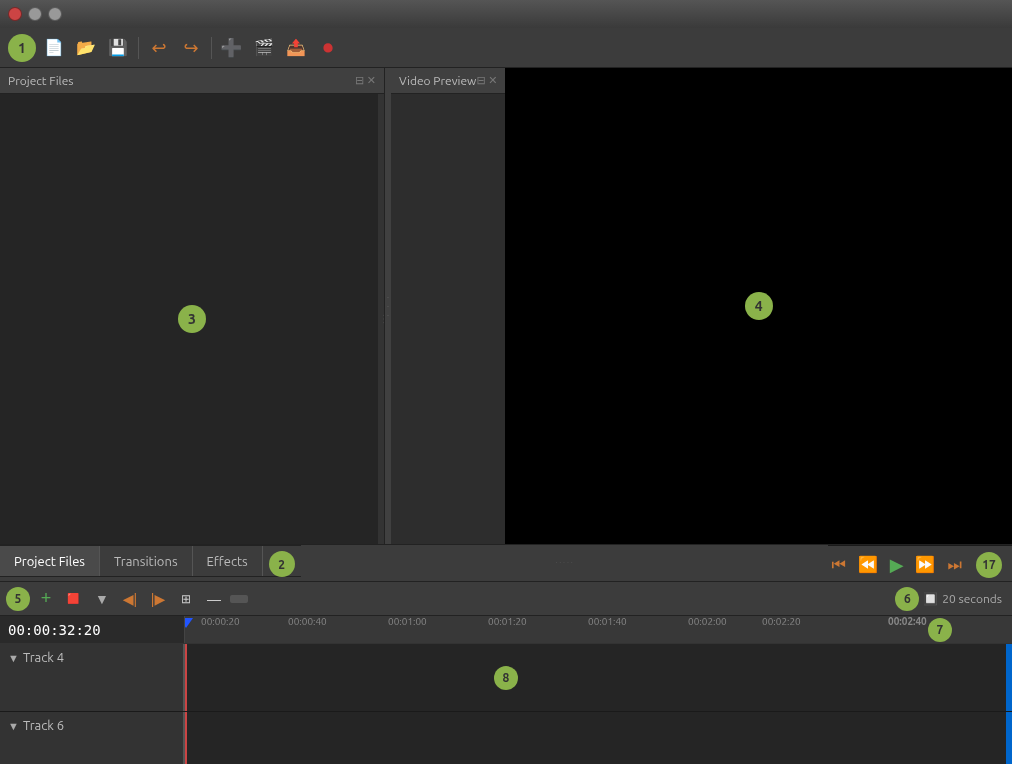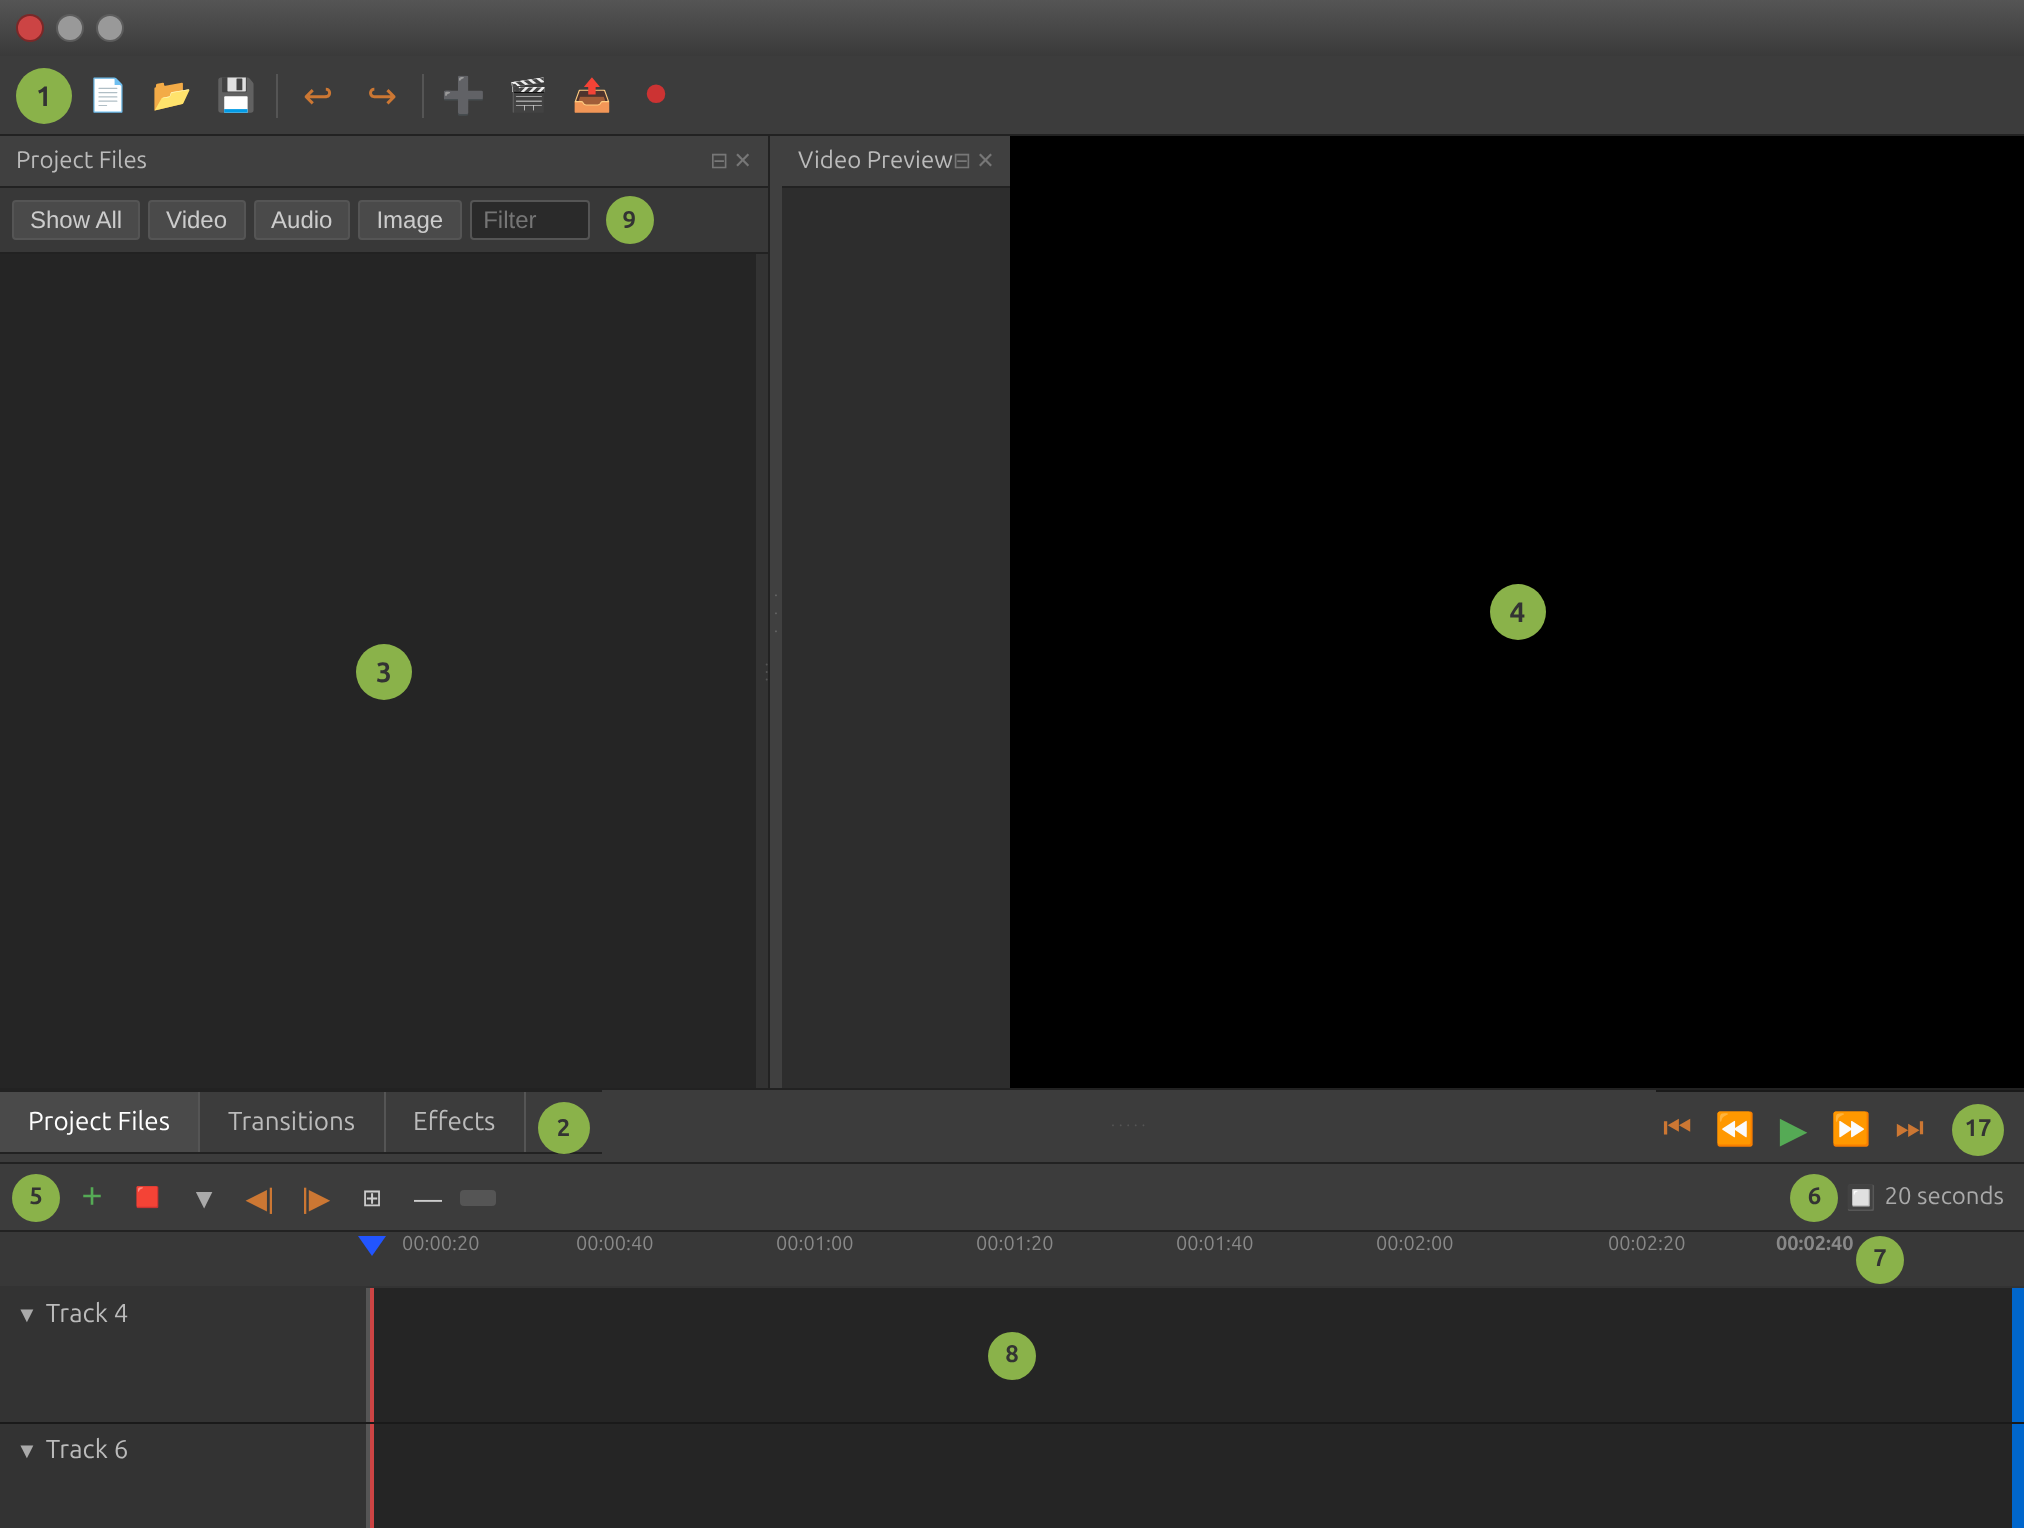--- a/index.html
+++ b/index.html
@@ -355,28 +355,20 @@
   <button class="tb-btn" title="Record" style="color:#cc3333; font-size:20px;">⏺</button>
 </div>
 
 <div id="main">
 
   <div id="left-panel">
     <div id="left-panel-header">
       <span>Project Files</span>
       <span style="flex:1"></span>
       <span style="font-size:11px; color:#777;">⊟ ✕</span>
-    </div>
-    <div id="filter-bar">
-      <button class="filter-btn">Show All</button>
-      <button class="filter-btn">Video</button>
-      <button class="filter-btn">Audio</button>
-      <button class="filter-btn">Image</button>
-      <input class="filter-input" type="text" placeholder="Filter" style="">
-      <div class="annotation" style="margin-left:4px; width:24px; height:24px; font-size:12px;">9</div>
     </div>
     <div id="project-files-content">
       <div style="position:absolute; right:0; top:0; bottom:0; width:6px; background:#333; cursor:ns-resize;">
         <div style="position:absolute; top:50%; left:1px; transform:translateY(-50%); color:#555; font-size:8px; writing-mode:vertical-lr;">· · ·</div>
       </div>
       <div class="annotation" style="position:absolute; left:50%; top:50%; transform:translate(-50%,-50%);">3</div>
     </div>
   </div>
 
   <div class="resize-handle-v">
@@ -437,29 +429,30 @@
     <button class="tl-btn" title="Zoom" style="font-size:8px; background:#555; width:18px; height:8px; border-radius:2px;"></button>
     <div class="timeline-spacer"></div>
     <div class="annotation" style="width:24px; height:24px; font-size:12px;">6</div>
     <div id="zoom-area">
       <span style="font-size:12px;">🔲</span>
       <span>20 seconds</span>
     </div>
   </div>
 
   <div id="timeline-ruler" style="position:relative; height:28px; background:#383838; border-bottom:1px solid #333; overflow:hidden;">
+    <div id="timecode" style="width:185px; background:#2a2a2a; color:#fff; font-size:14px; font-family:monospace; display:flex; align-items:center; padding:0 8px; height:100%; border-right:1px solid #444; flex-shrink:0; z-index:2; position:relative;">00:00:32:20</div>
 
     <div style="position:absolute; left:185px; right:0; top:0; bottom:0;">
       <span class="ruler-mark" style="left:16px;">00:00:20</span>
       <span class="ruler-mark" style="left:103px;">00:00:40</span>
       <span class="ruler-mark" style="left:203px;">00:01:00</span>
       <span class="ruler-mark" style="left:303px;">00:01:20</span>
       <span class="ruler-mark" style="left:403px;">00:01:40</span>
       <span class="ruler-mark" style="left:503px;">00:02:00</span>
-      <span class="ruler-mark" style="left:619px;">00:02:20</span>
+      <span class="ruler-mark" style="left:577px;">00:02:20</span>
       <span class="ruler-mark" style="left:703px;font-weight:bold;">00:02:40</span>
 
       <div style="position:absolute; left:0; right:0; bottom:0; height:4px; display:flex;">
         
       </div>
 
       <div style="position:absolute; left:0; top:0; width:2px; height:100%; background:transparent;">
         <div style="position:absolute; left:0; top:2px; width:0; height:0; border-left:7px solid transparent; border-right:7px solid transparent; border-top:10px solid #2255ff; left:-6px;"></div>
       </div>
     </div>

